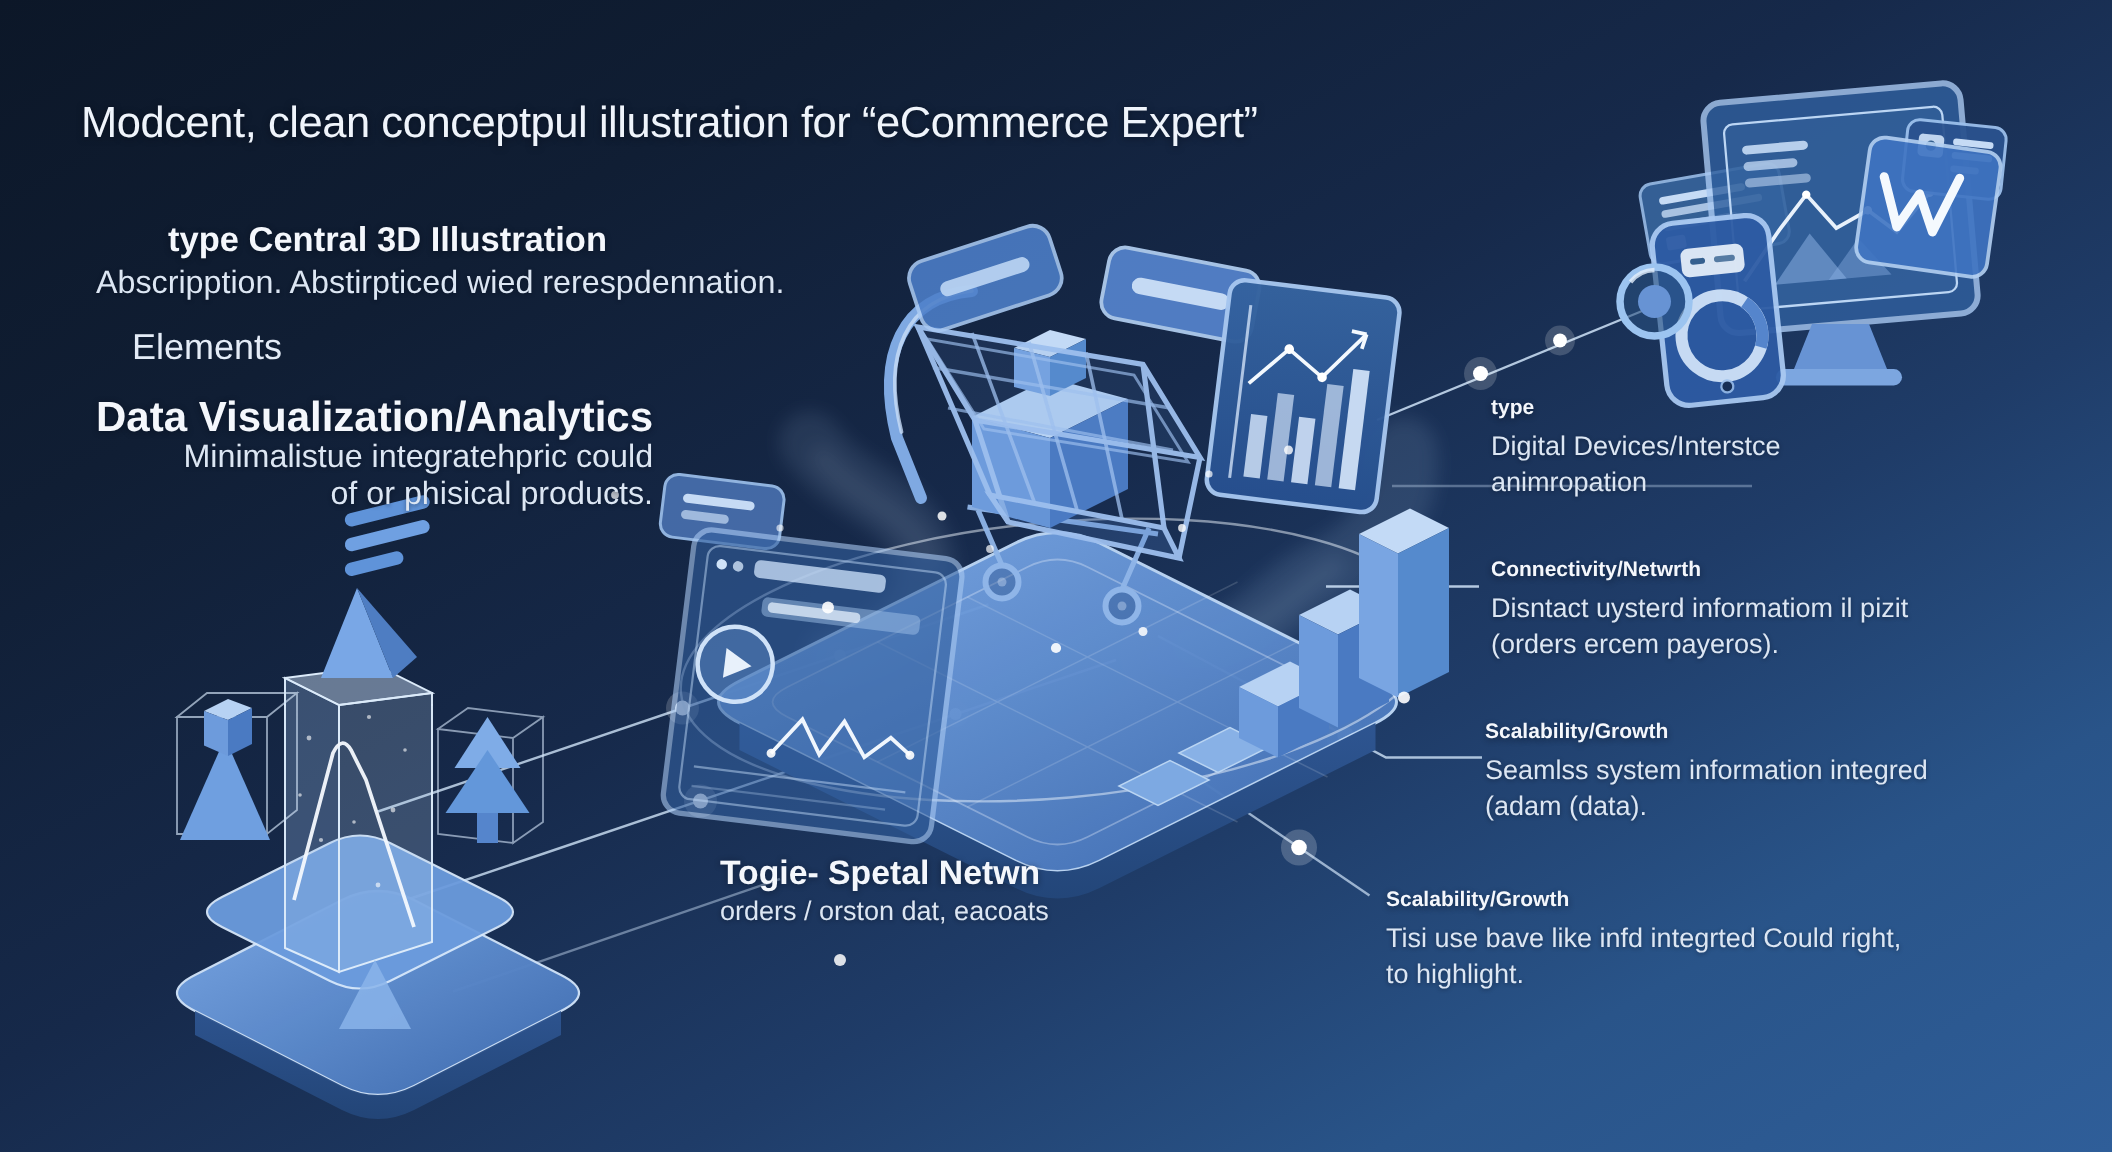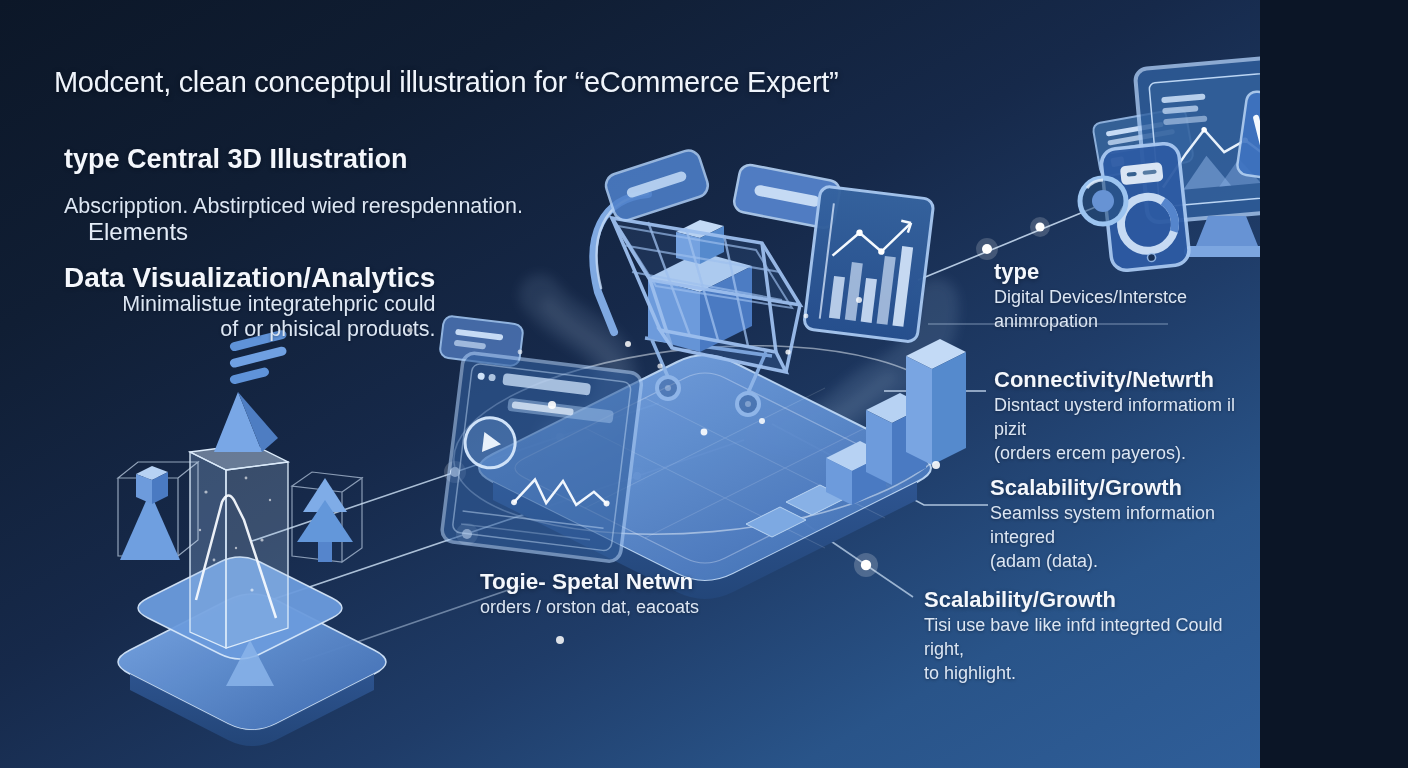--- a/index.html
+++ b/index.html
@@ -1,31 +1,31 @@
 <!DOCTYPE html>
 <html><head>
 <meta charset="utf-8">
 <style>
   html,body{margin:0;padding:0;background:#0b1526;}
   .canvas{
-    position:relative;width:1260px;height:768px;overflow:hidden;
+    position:relative;width:1408px;height:768px;overflow:hidden;
     font-family:"Liberation Sans", sans-serif;
     background:linear-gradient(150deg,#0c1728 0%,#101e34 22%,#16294a 45%,#1f3c68 65%,#295489 82%,#2f5e99 100%);
   }
   .art{position:absolute;left:0;top:0;width:1408px;height:768px;}
   .txt{position:absolute;color:#e4ecf7;}
   .txt .h{font-weight:700;color:#f4f7fc;text-shadow:0 1px 4px rgba(4,10,22,.45);}
   .txt .l{font-weight:400;color:#dce6f3;text-shadow:0 1px 3px rgba(4,10,22,.4);}
   .title{left:54px;top:64px;font-size:29px;line-height:37px;font-weight:500;color:#eff4fb;
          letter-spacing:-0.3px;text-shadow:0 1px 5px rgba(3,8,18,.5);}
-  .note .h{font-size:22px;line-height:27px;}
+  .note .h{font-size:14px;line-height:27px;}
   .note .l{font-size:18px;line-height:24px;}
   .sec-central{left:64px;top:146px;}
-  .sec-central .h{font-size:27px;}
-  .sec-central .l{font-size:21.5px;line-height:25px;margin-top:21px;}
+  .sec-central .h{font-size:23px;margin-left:48px;}
+  .sec-central .l{font-size:21.5px;line-height:25px;margin-top:3px;}
   .sec-elements{left:64px;top:218px;font-size:24px;margin-left:24px;}
   .sec-dataviz{left:64px;top:264px;}
   .sec-dataviz .h{font-size:28px;line-height:28px;}
   .sec-dataviz .l{font-size:21.5px;line-height:24.5px;text-align:right;}
   .sec-dataviz .l:first-of-type{margin-top:4px;}
   .r1{left:994px;top:258px;}
   .r2{left:994px;top:366px;}
   .r3{left:990px;top:474px;}
   .r4{left:924px;top:586px;}
   .r1 .l:first-of-type,.r2 .l:first-of-type,.r3 .l:first-of-type,.r4 .l:first-of-type{margin-top:4px;}

